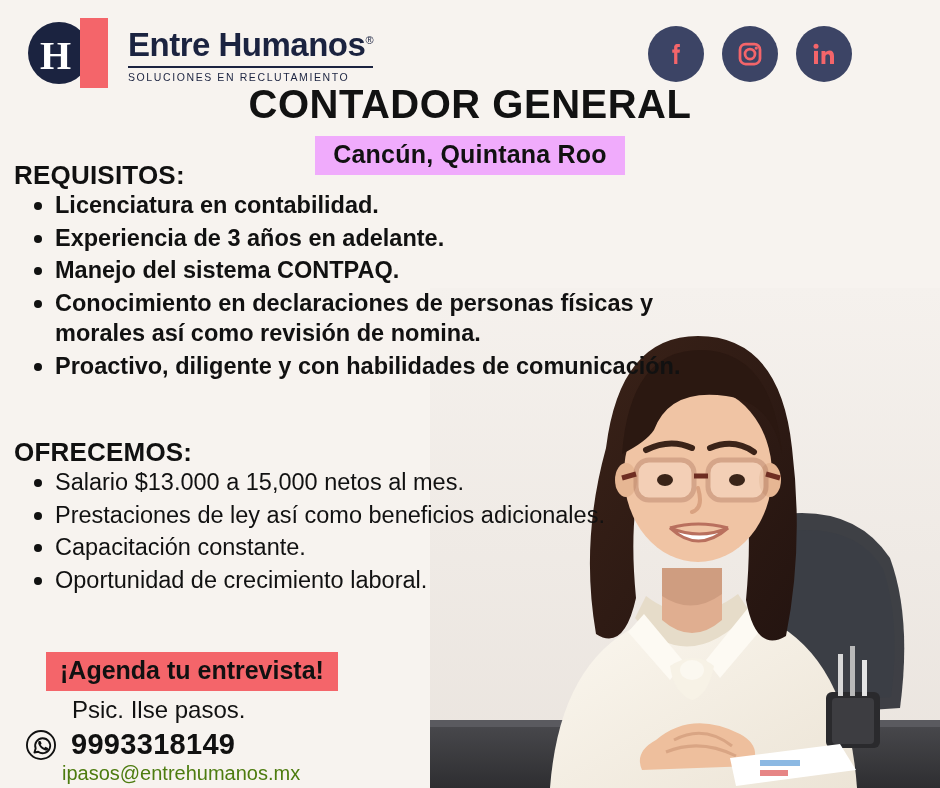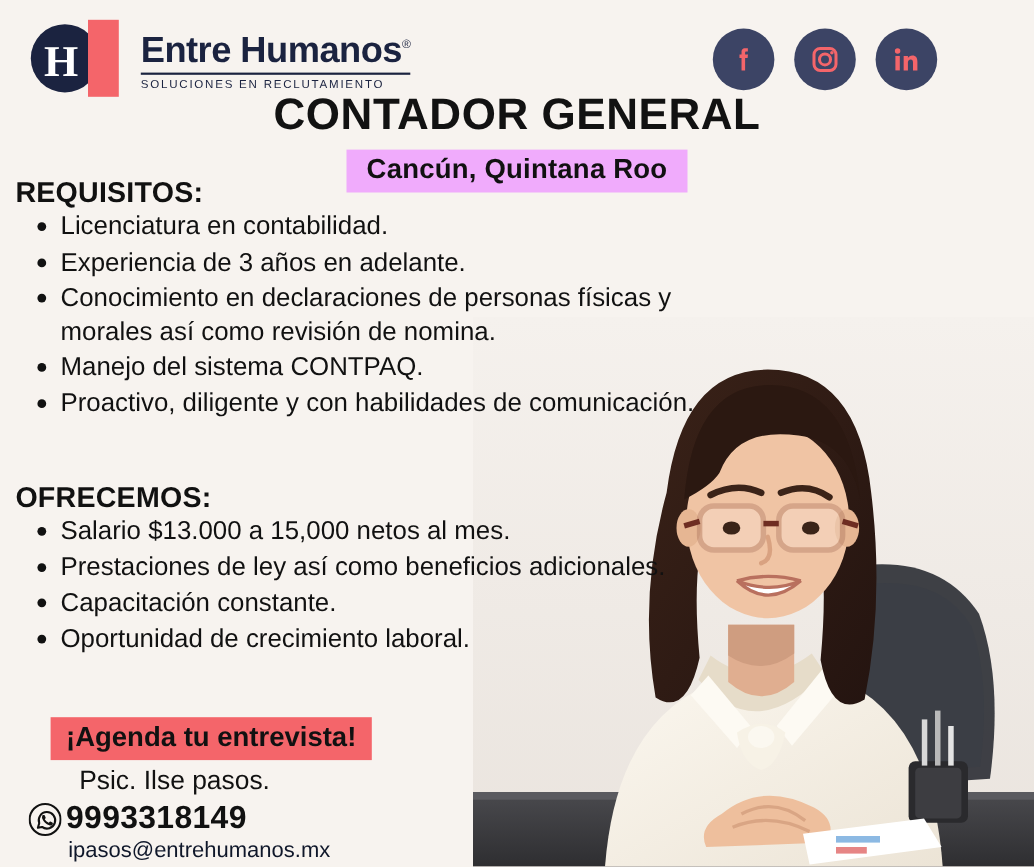--- a/index.html
+++ b/index.html
@@ -111,48 +111,48 @@
     line-height: 1.30;
     margin-bottom: 2px;
   }
   ul.bullets li::before {
     content: "";
     position: absolute;
     left: 12px; top: 12px;
     width: 8px; height: 8px; border-radius: 50%;
     background: #111111;
   }
-  #req-list { left: 22px; top: 190px; width: 660px; }
+  #req-list { left: 22px; top: 190px; width: 660px; font-weight: bold; }
   #ofr-list { left: 22px; top: 467px; width: 600px; }
 
   
   .cta-wrap { position: absolute; left: 46px; top: 652px; }
   .cta {
     display: inline-block;
     background: #f4656a;
     color: #111111;
     font-size: 25px; font-weight: bold;
     padding: 4px 14px 6px 14px;
   }
   .contact-name {
     position: absolute; left: 72px; top: 696px;
     font-size: 24px; color: #111111;
   }
   .phone-row {
     position: absolute; left: 26px; top: 728px;
-    display: flex; align-items: center; gap: 4px;
+    display: flex; align-items: center; gap: 15px;
   }
   .wa-icon { width: 30px; height: 30px; }
   .phone {
     font-size: 29px; font-weight: bold; color: #111111;
     letter-spacing: 0.3px;
   }
   .email {
     position: absolute; left: 62px; top: 762px;
-    font-size: 20px; color: #0f172a;
+    font-size: 20px; color: #4d7c0f;
   }
 
   
   .photo {
     position: absolute; right: 0; bottom: 0;
     width: 510px; height: 500px;
     overflow: hidden;
   }
   .photo svg { display: block; }
 </style>
@@ -288,22 +288,22 @@
 
   <div class="headline">CONTADOR GENERAL</div>
   <div class="location-wrap">
     <span class="location">Cancún, Quintana Roo</span>
   </div>
 
   <div class="section-head" id="requisitos-head">REQUISITOS:</div>
   <ul class="bullets" id="req-list">
     <li>Licenciatura en contabilidad.</li>
     <li>Experiencia de 3 años en adelante.</li>
+    <li>Manejo del sistema CONTPAQ.</li>
     <li>Conocimiento en declaraciones de personas físicas y morales así como revisión de nomina.</li>
-    <li>Manejo del sistema CONTPAQ.</li>
     <li>Proactivo, diligente y con habilidades de comunicación.</li>
   </ul>
 
   <div class="section-head" id="ofrecemos-head">OFRECEMOS:</div>
   <ul class="bullets" id="ofr-list">
     <li>Salario $13.000 a 15,000 netos al mes.</li>
     <li>Prestaciones de ley así como beneficios adicionales.</li>
     <li>Capacitación constante.</li>
     <li>Oportunidad de crecimiento laboral.</li>
   </ul>

